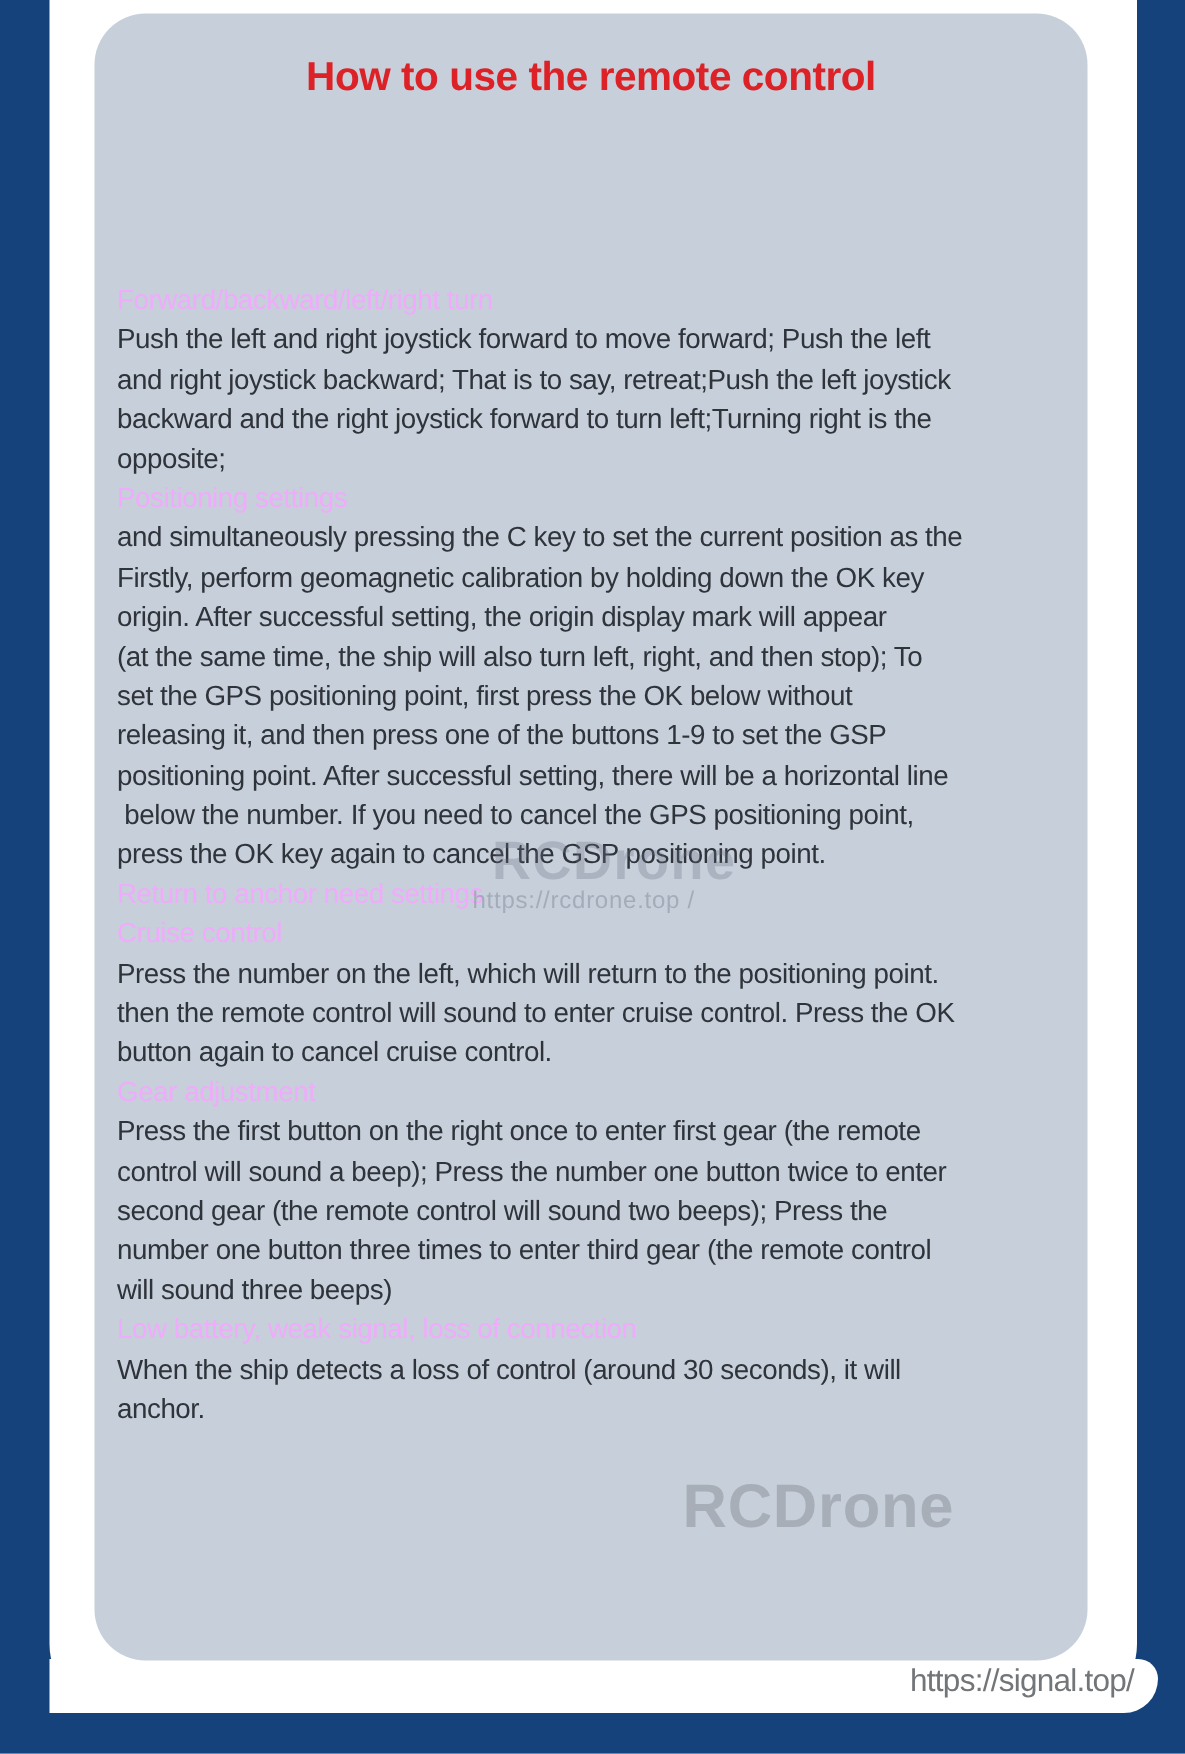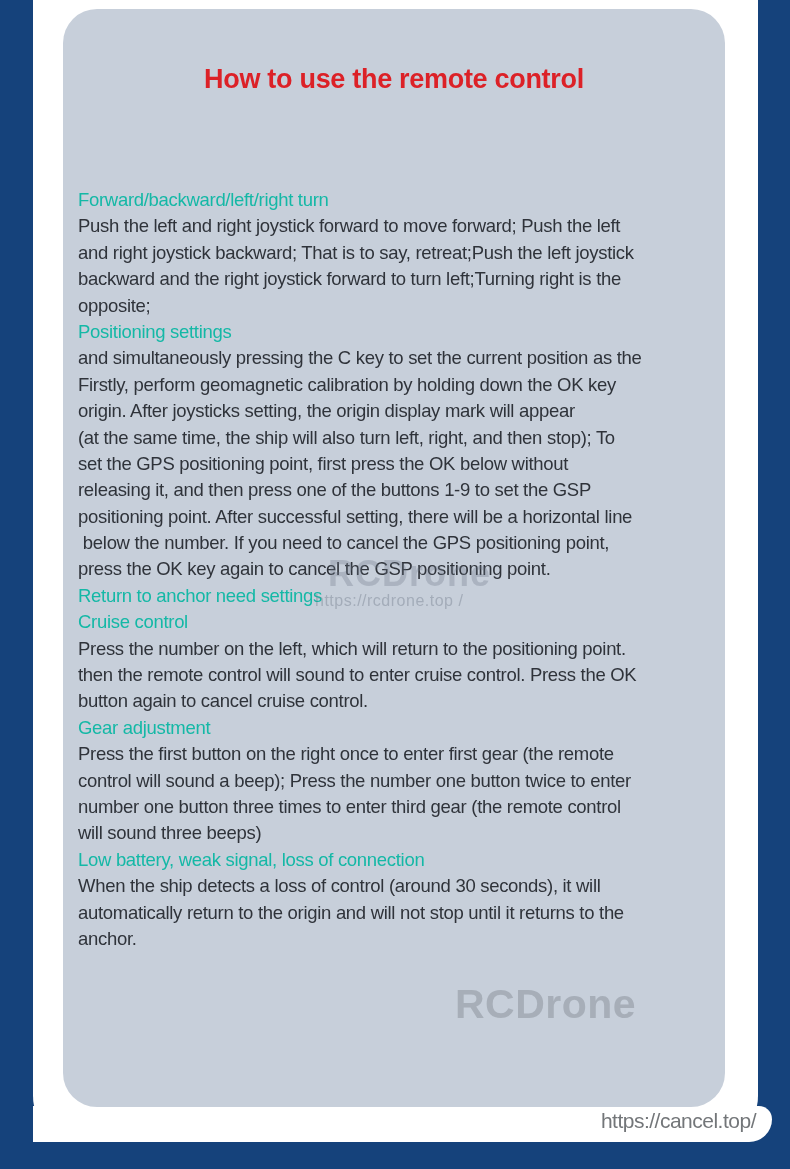--- a/index.html
+++ b/index.html
@@ -18,32 +18,31 @@
   }
   .panel{
     position:absolute;left:63px;top:9px;width:662px;height:1098px;
     background:#c7cfda;border-radius:34px;
   }
   .title{
     position:absolute;left:63px;top:36px;width:662px;
     text-align:center;
     font-size:27px;font-weight:700;letter-spacing:-0.3px;
     color:#dc2127;
-    margin-top:28px;
   }
   .content{
     position:absolute;left:78px;top:187px;width:650px;
     font-size:18.5px;letter-spacing:-0.3px;
     color:#2f333a;
   }
   .content .line{
     height:26.4px;line-height:26.4px;white-space:pre;
   }
   .content .heading{
-    color:#14b8a6;
+    color:#f0abfc;
   }
   .wm-brand-mid{
     position:absolute;left:328px;top:553px;
     font-size:36px;font-weight:700;letter-spacing:1px;
     color:rgba(105,115,132,0.30);pointer-events:none;
   }
   .wm-url-mid{
     position:absolute;left:315px;top:592px;
     font-size:16px;letter-spacing:0.5px;
     color:rgba(105,115,132,0.38);pointer-events:none;
@@ -70,40 +69,40 @@
 
 <div class="content">
     <div class="line heading">Forward/backward/left/right turn</div>
     <div class="line">Push the left and right joystick forward to move forward; Push the left</div>
     <div class="line">and right joystick backward; That is to say, retreat;Push the left joystick</div>
     <div class="line">backward and the right joystick forward to turn left;Turning right is the</div>
     <div class="line">opposite;</div>
     <div class="line heading">Positioning settings</div>
     <div class="line">and simultaneously pressing the C key to set the current position as the</div>
     <div class="line">Firstly, perform geomagnetic calibration by holding down the OK key</div>
-    <div class="line">origin. After joysticks setting, the origin display mark will appear</div>
+    <div class="line">origin. After successful setting, the origin display mark will appear</div>
     <div class="line">(at the same time, the ship will also turn left, right, and then stop); To</div>
     <div class="line">set the GPS positioning point, first press the OK below without</div>
     <div class="line">releasing it, and then press one of the buttons 1-9 to set the GSP</div>
     <div class="line">positioning point. After successful setting, there will be a horizontal line</div>
     <div class="line"> below the number. If you need to cancel the GPS positioning point,</div>
     <div class="line">press the OK key again to cancel the GSP positioning point.</div>
     <div class="line heading">Return to anchor need settings</div>
     <div class="line heading">Cruise control</div>
     <div class="line">Press the number on the left, which will return to the positioning point.</div>
     <div class="line">then the remote control will sound to enter cruise control. Press the OK</div>
     <div class="line">button again to cancel cruise control.</div>
     <div class="line heading">Gear adjustment</div>
     <div class="line">Press the first button on the right once to enter first gear (the remote</div>
     <div class="line">control will sound a beep); Press the number one button twice to enter</div>
+    <div class="line">second gear (the remote control will sound two beeps); Press the</div>
     <div class="line">number one button three times to enter third gear (the remote control</div>
     <div class="line">will sound three beeps)</div>
     <div class="line heading">Low battery, weak signal, loss of connection</div>
     <div class="line">When the ship detects a loss of control (around 30 seconds), it will</div>
-    <div class="line">automatically return to the origin and will not stop until it returns to the</div>
     <div class="line">anchor.</div>
   </div>
 
 <div class="wm-brand-mid">RCDrone</div>
 <div class="wm-url-mid">https://rcdrone.top /</div>
 <div class="wm-brand-bottom">RCDrone</div>
 
-<div class="footer-url">https://cancel.top/</div>
+<div class="footer-url">https://signal.top/</div>
 
 </body></html>

